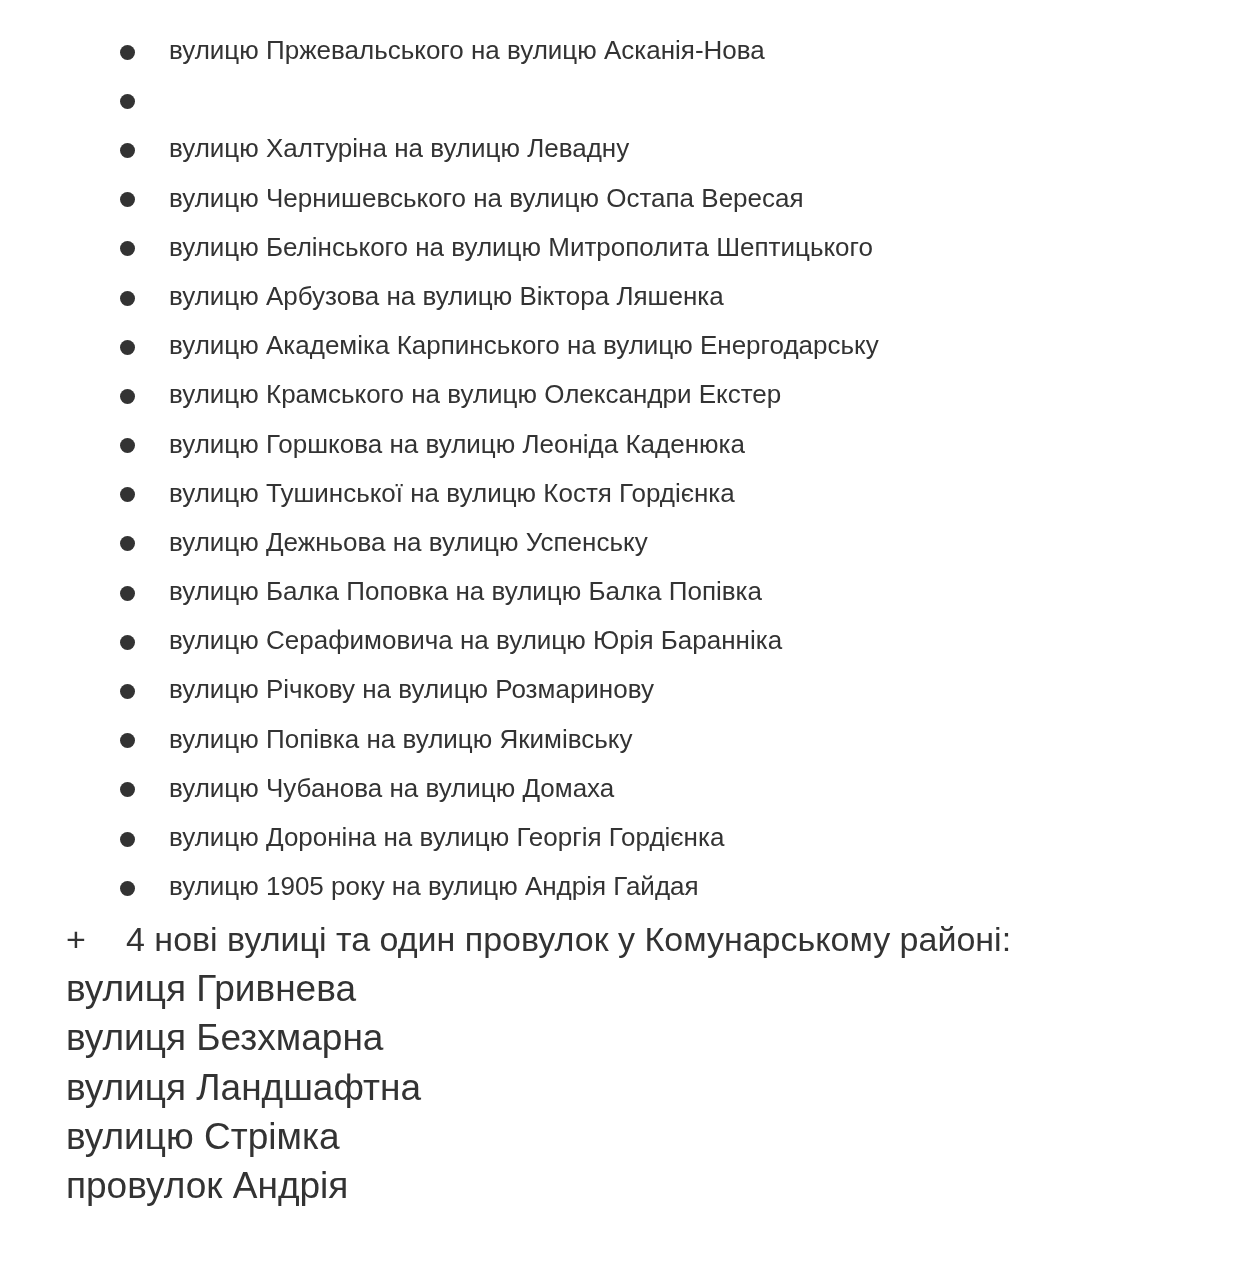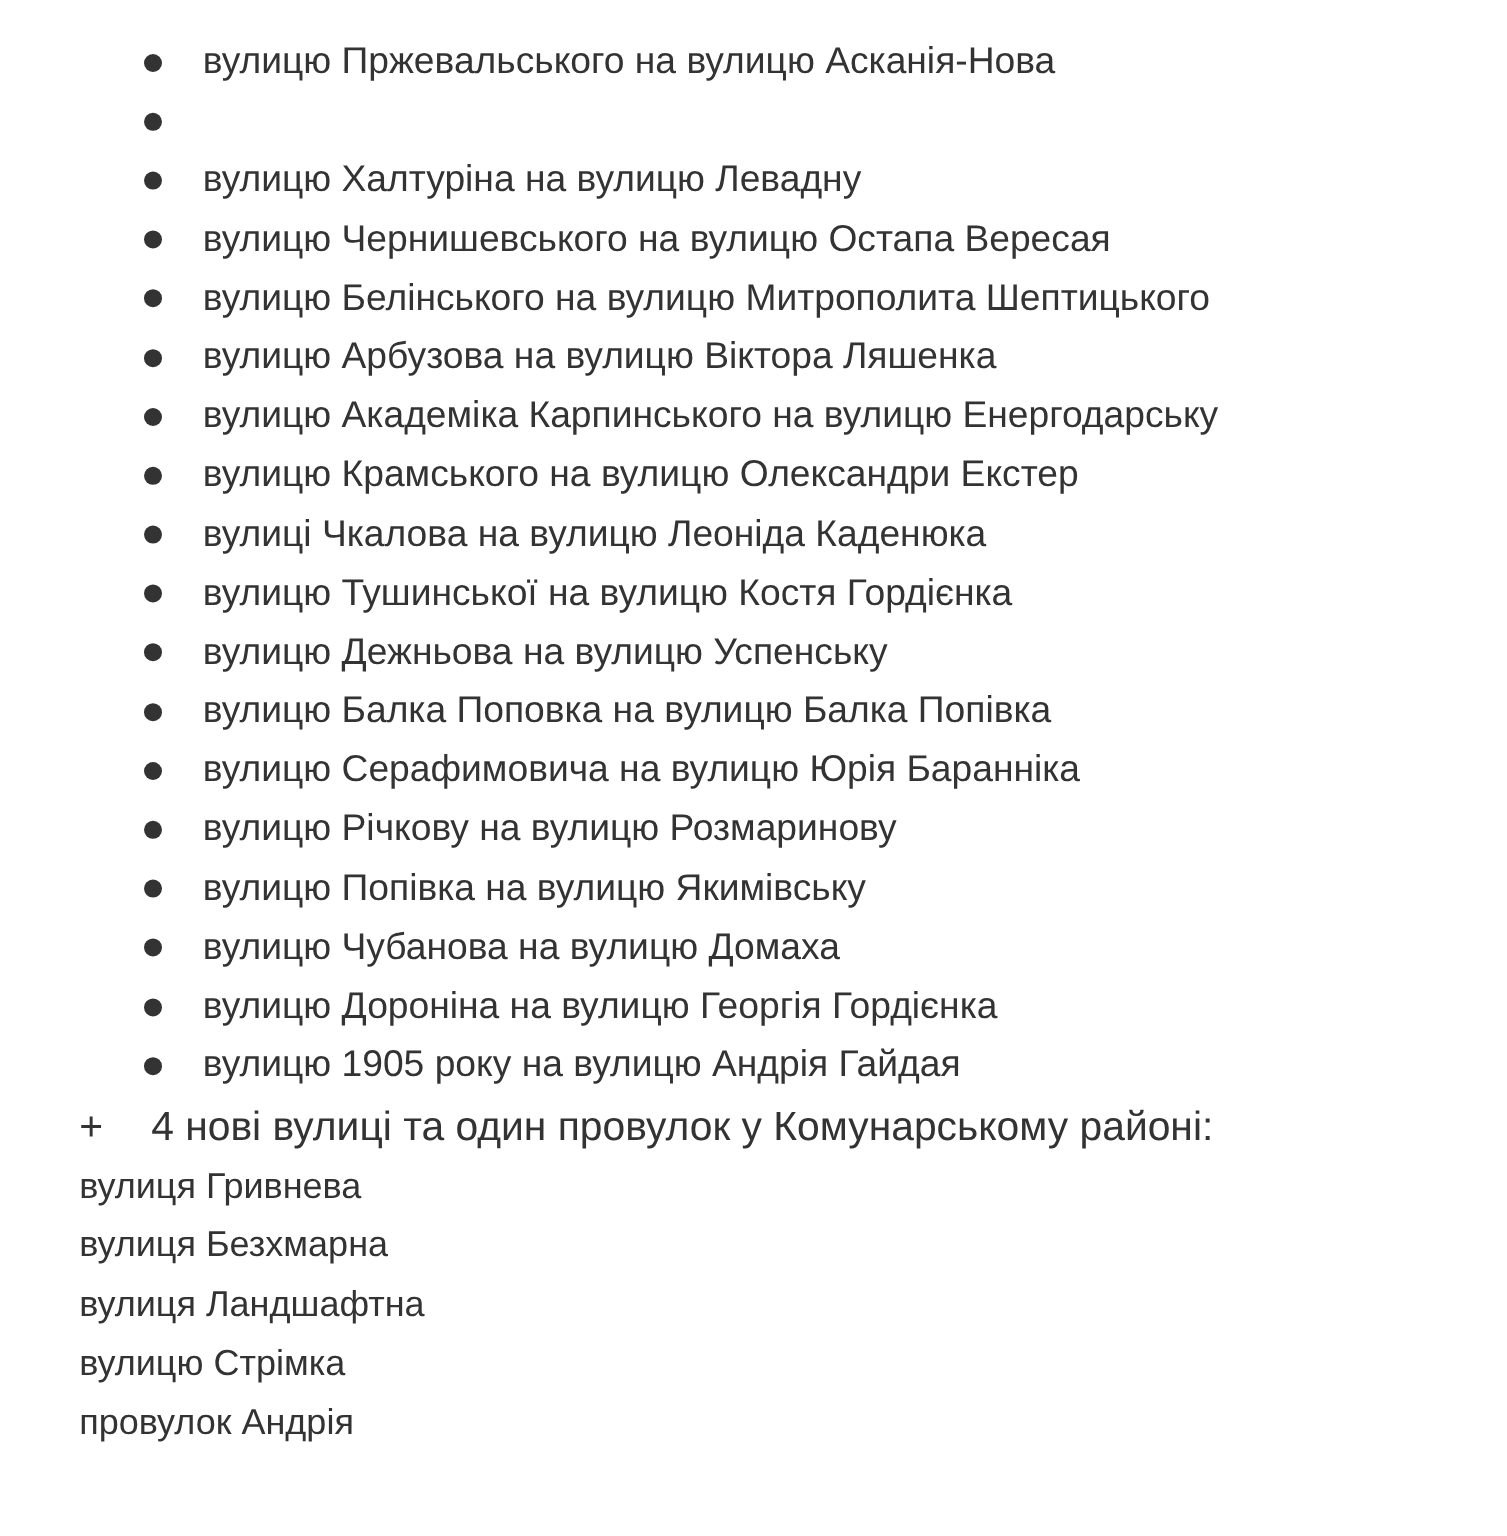--- a/index.html
+++ b/index.html
@@ -26,21 +26,21 @@
       margin: 0;
       padding: 0;
       position: absolute;
       left: 0;
       top: 26px;
     }
     .renames li {
       position: relative;
       height: 49.2px;
       line-height: 49.2px;
-      font-size: 31px;
+      font-size: 26px;
       white-space: nowrap;
       padding-left: 169px;
     }
     .renames li .bullet {
       position: absolute;
       left: 120px;
       top: 50%;
       width: 15px;
       height: 15px;
       margin-top: -6px;
@@ -64,38 +64,38 @@
       width: 60px;
     }
     .new-list {
       list-style: none;
       margin: 0;
       padding: 0;
     }
     .new-list li {
       height: 49.2px;
       line-height: 49.2px;
-      font-size: 30px;
+      font-size: 37px;
       white-space: nowrap;
     }
   </style>
 </head>
 <body>
 
 <div class="doc">
   <ul class="renames">
     <li><span class="bullet"></span><span>вулицю Пржевальського на вулицю Асканія-Нова</span></li>
     <li><span class="bullet"></span></li>
     <li><span class="bullet"></span><span>вулицю Халтуріна на вулицю Левадну</span></li>
     <li><span class="bullet"></span><span>вулицю Чернишевського на вулицю Остапа Вересая</span></li>
     <li><span class="bullet"></span><span>вулицю Белінського на вулицю Митрополита Шептицького</span></li>
     <li><span class="bullet"></span><span>вулицю Арбузова на вулицю Віктора Ляшенка</span></li>
     <li><span class="bullet"></span><span>вулицю Академіка Карпинського на вулицю Енергодарську</span></li>
     <li><span class="bullet"></span><span>вулицю Крамського на вулицю Олександри Екстер</span></li>
-    <li><span class="bullet"></span><span>вулиці Чкалова на вулицю Леоніда Каденюка</span></li>
+    <li><span class="bullet"></span><span>вулицю Горшкова на вулицю Леоніда Каденюка</span></li>
     <li><span class="bullet"></span><span>вулицю Тушинської на вулицю Костя Гордієнка</span></li>
     <li><span class="bullet"></span><span>вулицю Дежньова на вулицю Успенську</span></li>
     <li><span class="bullet"></span><span>вулицю Балка Поповка на вулицю Балка Попівка</span></li>
     <li><span class="bullet"></span><span>вулицю Серафимовича на вулицю Юрія Баранніка</span></li>
     <li><span class="bullet"></span><span>вулицю Річкову на вулицю Розмаринову</span></li>
     <li><span class="bullet"></span><span>вулицю Попівка на вулицю Якимівську</span></li>
     <li><span class="bullet"></span><span>вулицю Чубанова на вулицю Домаха</span></li>
     <li><span class="bullet"></span><span>вулицю Дороніна на вулицю Георгія Гордієнка</span></li>
     <li><span class="bullet"></span><span>вулицю 1905 року на вулицю Андрія Гайдая</span></li>
   </ul>

